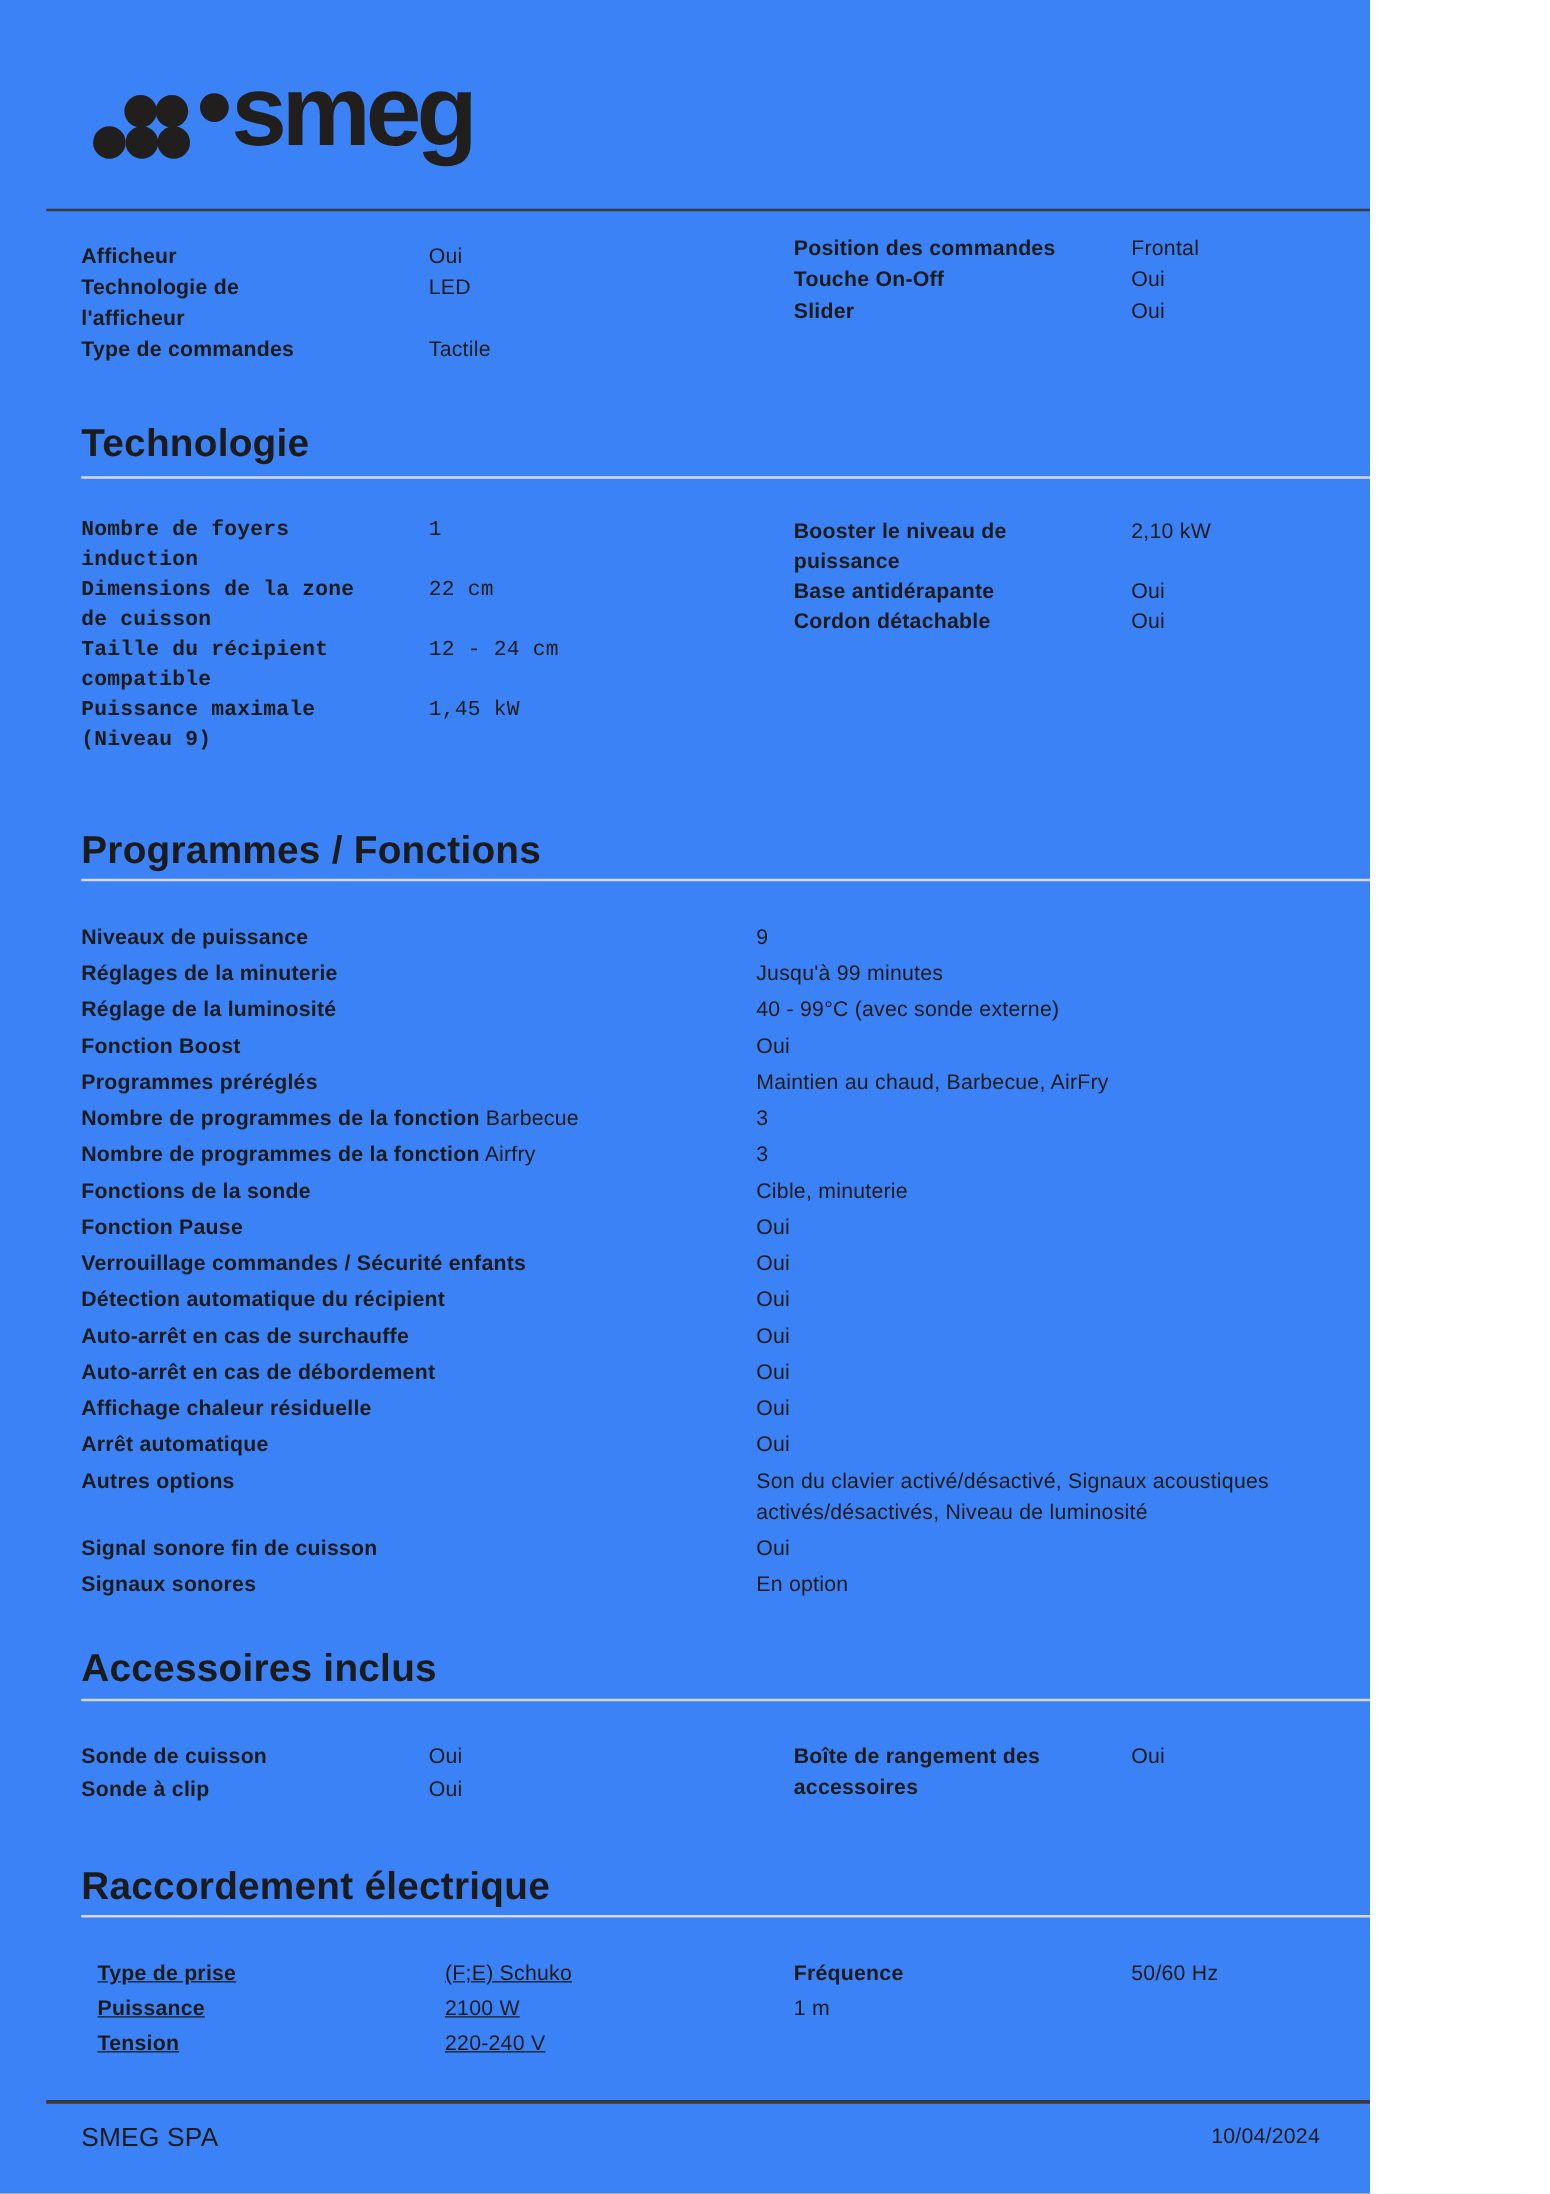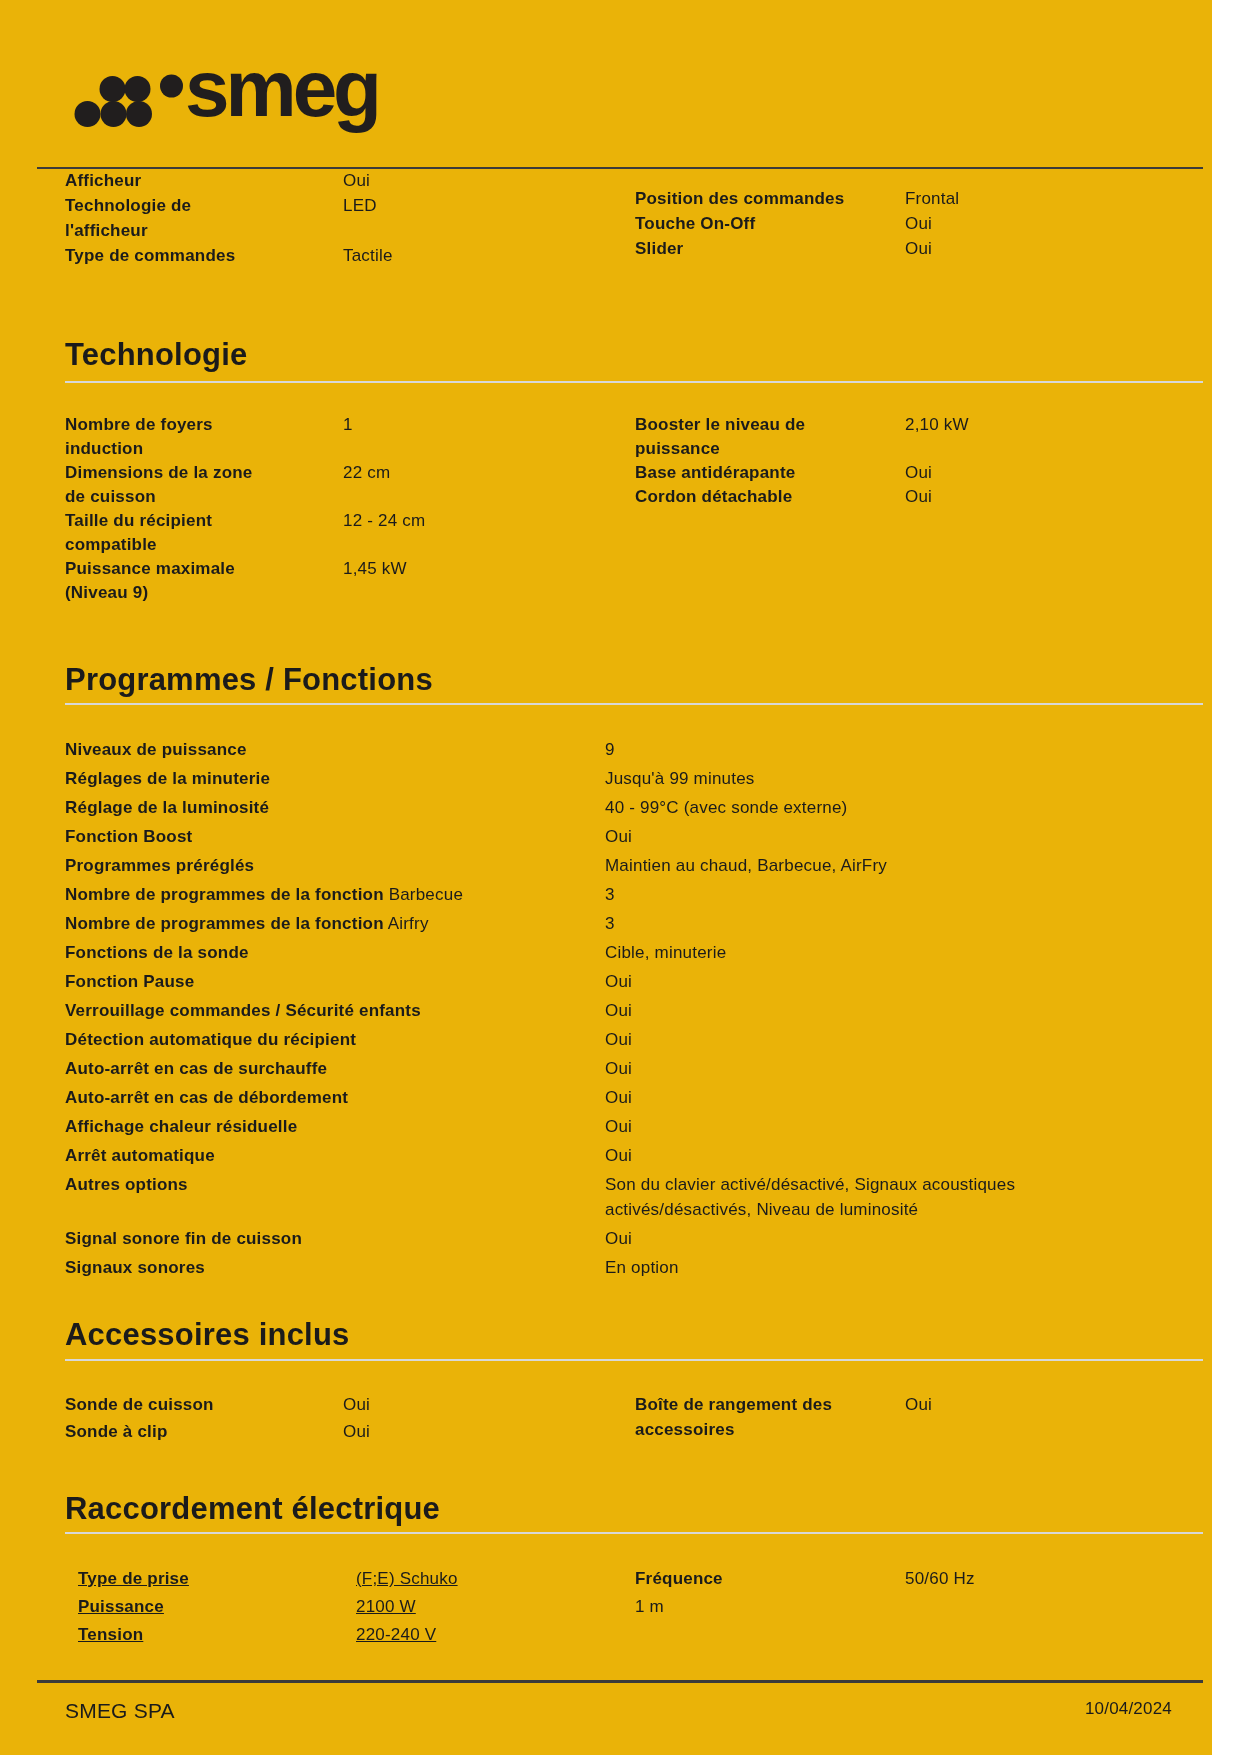--- a/index.html
+++ b/index.html
@@ -1,17 +1,17 @@
 <!DOCTYPE html>
 <html><head>
 <meta charset="utf-8">
 <style>
   html,body{margin:0;padding:0;background:#ffffff;}
   .page{
-    position:relative;width:1212px;height:1755px;background:#eab308;
+    position:relative;width:1096px;height:1755px;background:#3b82f6;
     font-family:"Liberation Sans",sans-serif;color:#1b1b1b;overflow:hidden;
   }
   
   .logo{position:absolute;left:73px;top:46px;width:312px;height:98px;}
   
   .rule{position:absolute;}
   .rule-dark{left:37px;width:1166px;height:2px;background:#3b3b3b;}
   .rule-light{left:65px;width:1138px;height:2px;background:#d8d8d8;}
   
   .section-title{
@@ -23,23 +23,23 @@
   .row{display:grid;grid-template-columns:var(--lw,278px) 1fr;align-items:start;}
   .lbl{font-weight:700;white-space:pre-line;letter-spacing:.2px;padding-right:10px;}
   .val{font-weight:400;white-space:pre-line;letter-spacing:.2px;}
   .tail{font-weight:400;}
   .sec-top .row,.sec-tech .row{margin-bottom:0;}
   .sec-top .row{line-height:25px;}
   .sec-tech .row{line-height:24px;}
   .sec-prog .row{line-height:25px;margin-bottom:4px;}
   .sec-acc .row{line-height:25px;margin-bottom:2px;}
   .sec-racc .row{line-height:25px;margin-bottom:3px;}
-  .pos-top-left{left:65px;top:168px;width:548px;}
+  .pos-top-left{left:65px;top:192px;width:548px;}
   .pos-top-right{left:635px;top:186px;width:570px;--lw:270px;}
-  .pos-tech-left{left:65px;top:413px;width:548px;}
+  .pos-tech-left{left:65px;top:413px;width:548px;font-family:Liberation Mono, monospace;}
   .pos-tech-right{left:635px;top:413px;width:570px;--lw:270px;}
   .pos-prog{left:65px;top:737px;width:1140px;--lw:540px;}
   .pos-acc-left{left:65px;top:1392px;width:548px;}
   .pos-acc-right{left:635px;top:1392px;width:570px;--lw:270px;}
   .pos-racc-left{left:78px;top:1566px;width:548px;text-decoration:underline;}
   .pos-racc-right{left:635px;top:1566px;width:570px;--lw:270px;}
   
   .footer-company{position:absolute;left:65px;top:1699px;font-size:21px;letter-spacing:.2px;}
   .footer-date{position:absolute;right:40px;top:1699px;font-size:17px;letter-spacing:.2px;}
 </style>

